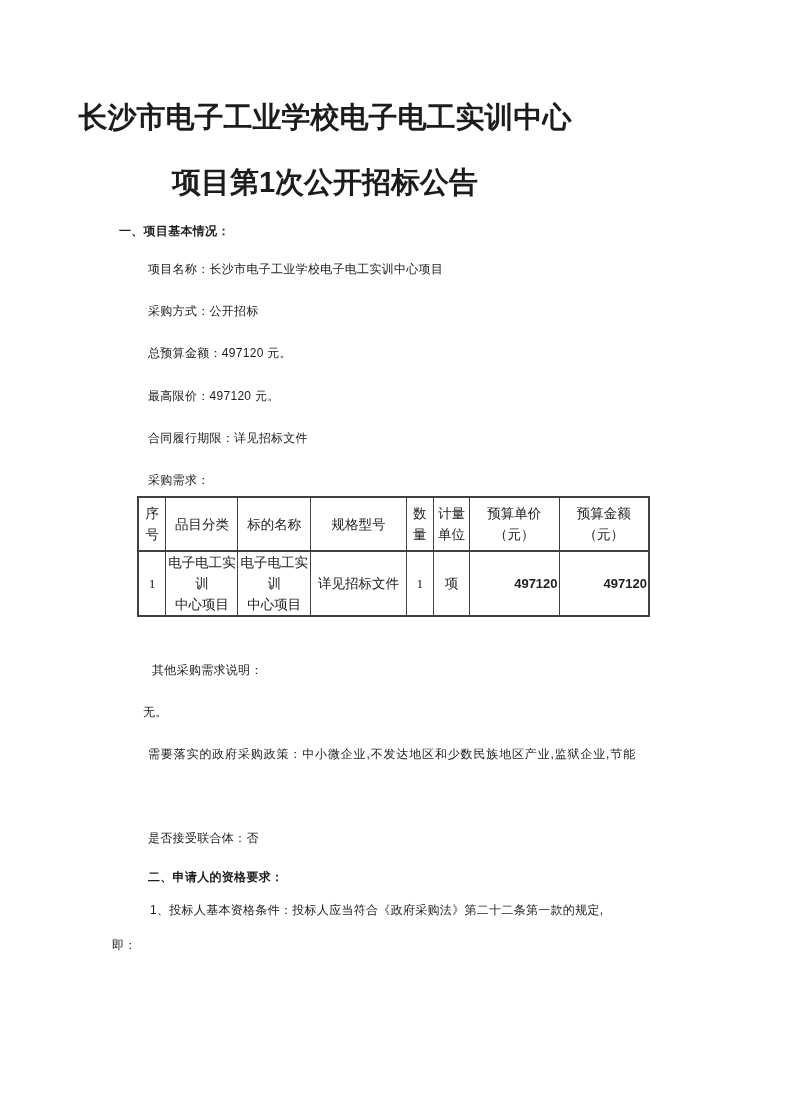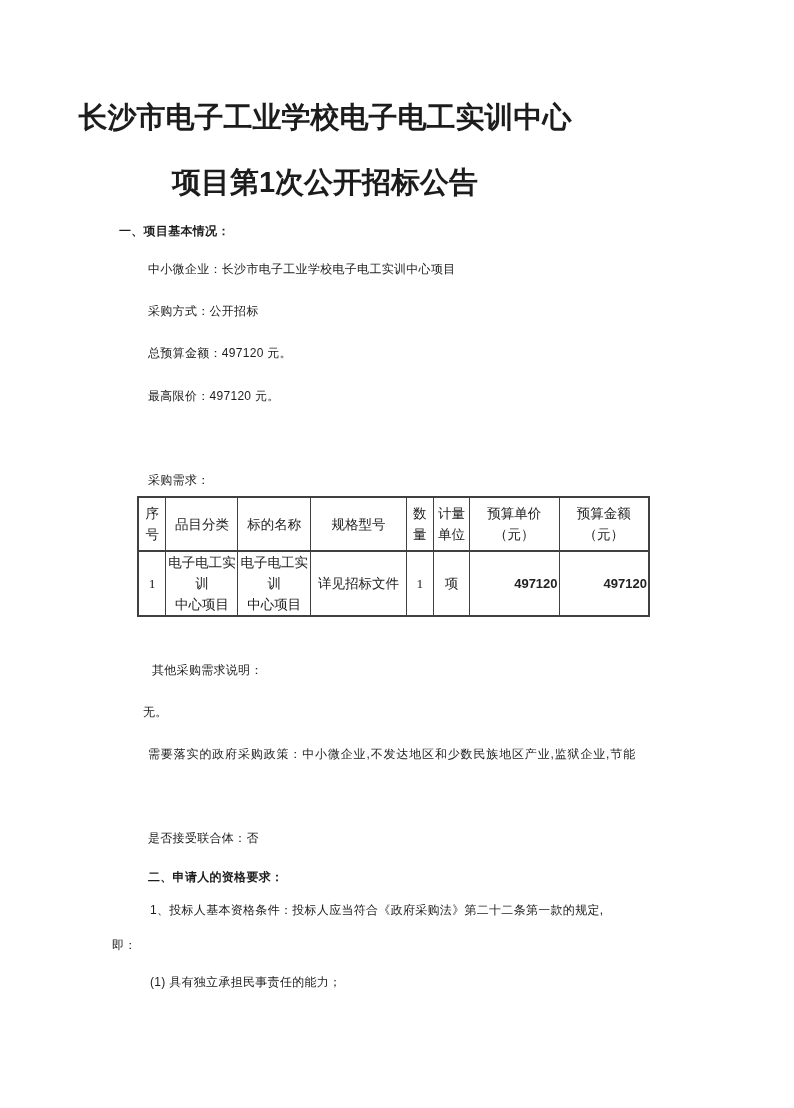--- a/index.html
+++ b/index.html
@@ -65,24 +65,25 @@
 </head>
 <body>
 
 <div class="page">
 
   <div class="doc-title" style="top:99px">长沙市电子工业学校电子电工实训中心</div>
   <div class="doc-title" style="top:164px">项目第1次公开招标公告</div>
 
   <div class="line bold" style="left:119px; top:221px">一、项目基本情况：</div>
 
-  <div class="line" style="left:148px; top:259px">中小微企业：长沙市电子工业学校电子电工实训中心项目</div>
+  <div class="line" style="left:148px; top:259px">项目名称：长沙市电子工业学校电子电工实训中心项目</div>
   <div class="line" style="left:148px; top:301px">采购方式：公开招标</div>
   <div class="line" style="left:148px; top:343px">总预算金额：497120 元。</div>
   <div class="line" style="left:148px; top:386px">最高限价：497120 元。</div>
+  <div class="line" style="left:148px; top:428px">合同履行期限：详见招标文件</div>
   <div class="line" style="left:148px; top:470px">采购需求：</div>
 
   <table class="spec">
     <colgroup>
       <col style="width:30px">
       <col style="width:82px">
       <col style="width:83px">
       <col style="width:110px">
       <col style="width:29px">
       <col style="width:40px">
@@ -123,15 +124,14 @@
   </table>
 
   <div class="line" style="left:152px; top:660px">其他采购需求说明：</div>
   <div class="line" style="left:143px; top:702px">无。</div>
   <div class="line stretch" style="left:148px; top:744px">需要落实的政府采购政策：中小微企业,不发达地区和少数民族地区产业,监狱企业,节能</div>
   <div class="line" style="left:148px; top:828px">是否接受联合体：否</div>
 
   <div class="line bold" style="left:148px; top:867px">二、申请人的资格要求：</div>
   <div class="line" style="left:150px; top:900px">1、投标人基本资格条件：投标人应当符合《政府采购法》第二十二条第一款的规定,</div>
   <div class="line" style="left:112px; top:935px">即：</div>
-  <div class="line" style="left:150px; top:972px">(1) 具有独立承担民事责任的能力；</div>
 
 </div>
 
 </body></html>

